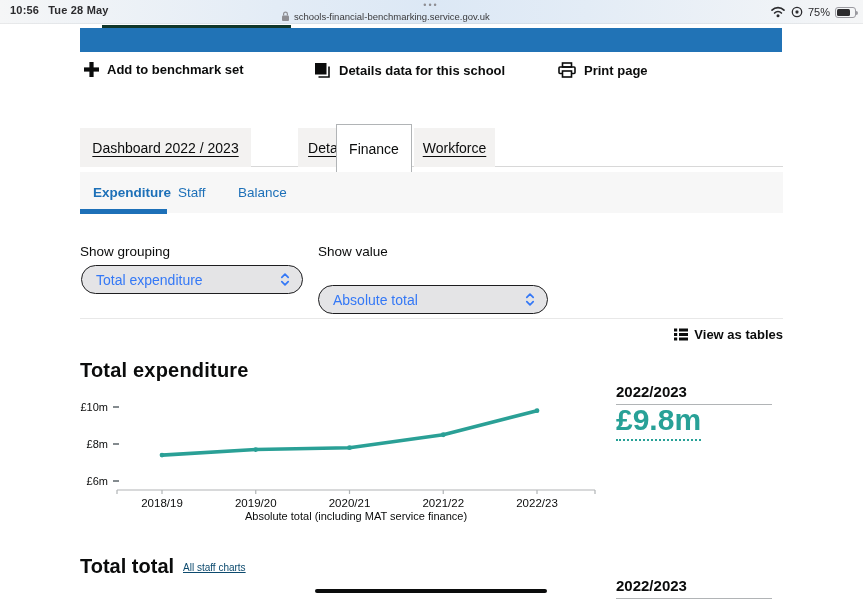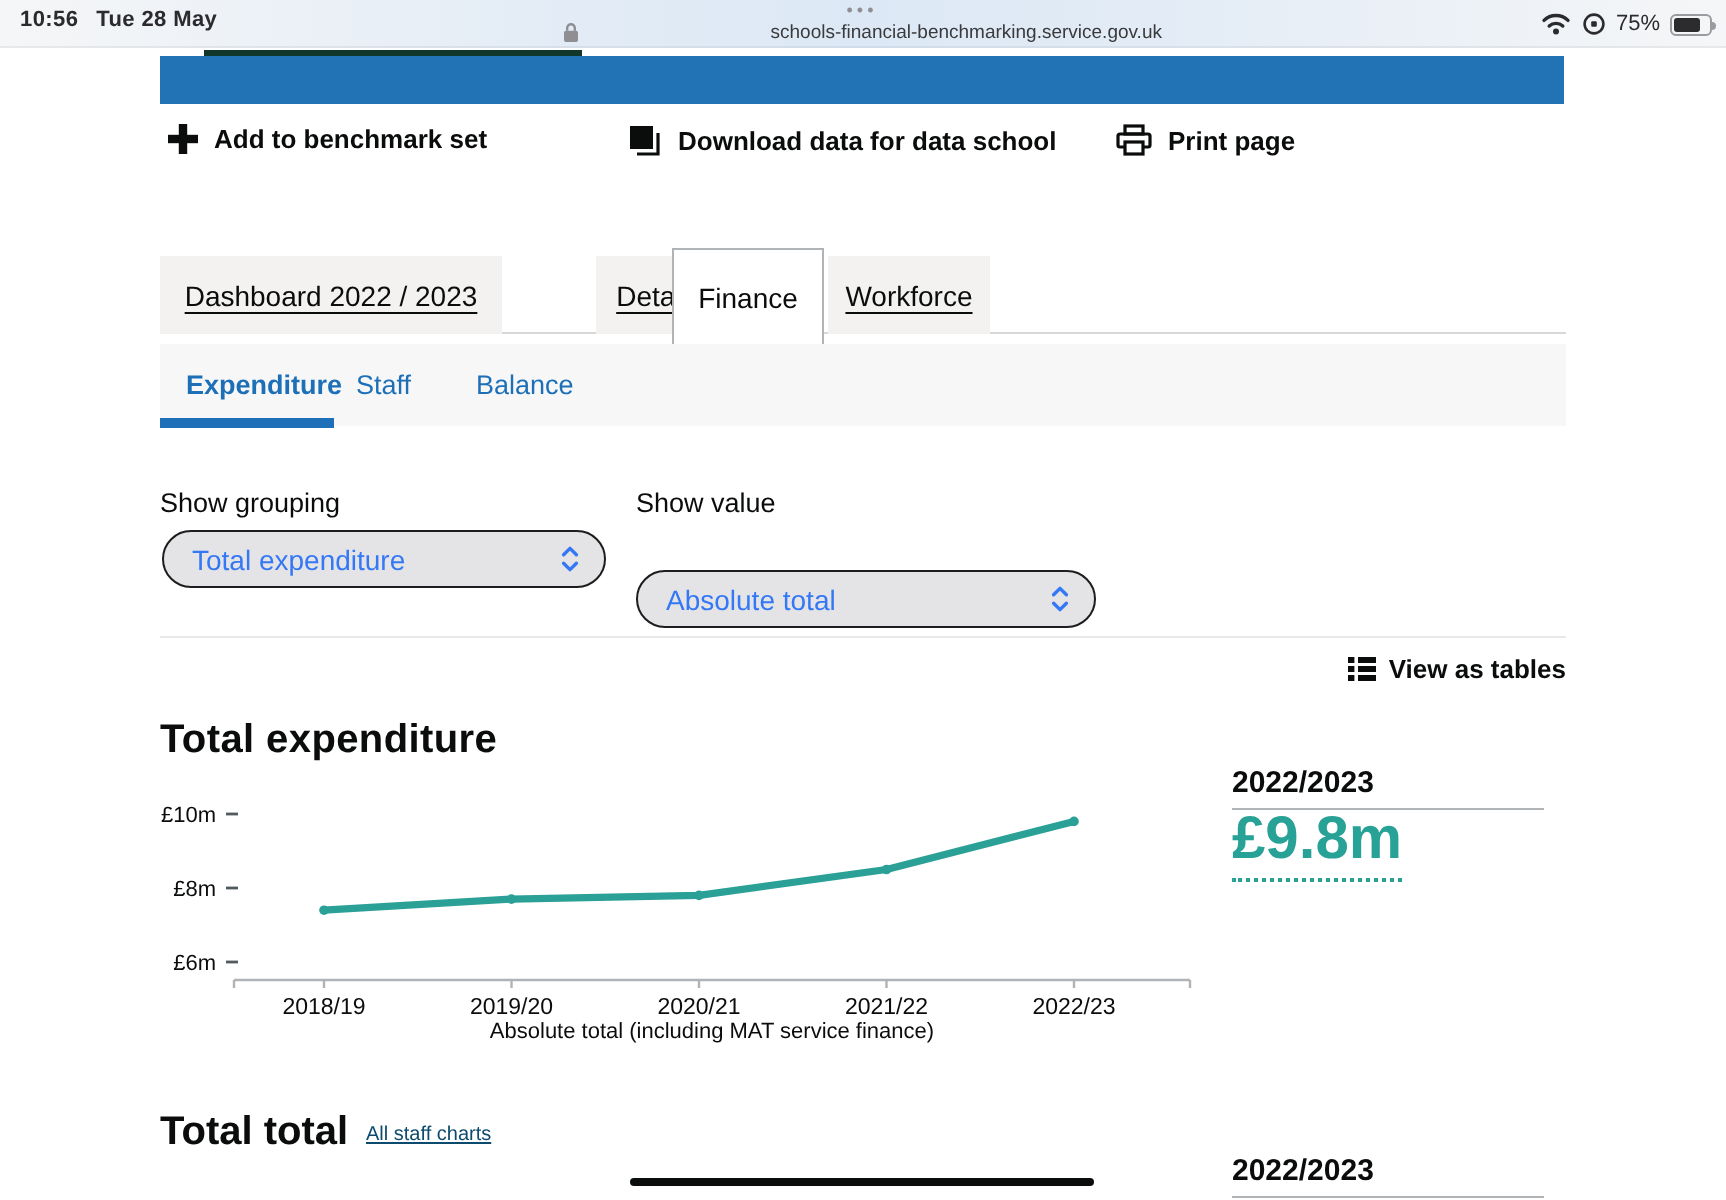--- a/index.html
+++ b/index.html
@@ -7,21 +7,21 @@
   body { font-family:"Liberation Sans", sans-serif; background:#fff; color:#0b0c0c; overflow:hidden; }
   #screen { position:relative; width:863px; height:600px; background:#fff; overflow:hidden; }
 
   
   .statusbar { position:absolute; left:0; top:0; width:863px; height:24px;
     background:linear-gradient(90deg,#f5f6f7 0%,#e3ecf6 32%,#dce8f5 50%,#e3ecf6 68%,#f5f6f7 100%);
     border-bottom:1px solid rgba(0,0,0,0.05); z-index:10; }
   .sb-left { position:absolute; left:10px; top:4px; font-size:11px; font-weight:600; color:#2b2b2e; letter-spacing:.2px; }
   .sb-left span + span { margin-left:9px; }
   .sb-dots { position:absolute; left:405px; top:0px; width:52px; text-align:center; font-size:9px; color:#8e8e93; letter-spacing:2px; }
-  .sb-url { position:absolute; left:281px; top:9px; width:300px; height:14px; display:flex; align-items:center; justify-content:space-between; gap:16px; }
+  .sb-url { position:absolute; left:281px; top:9px; width:300px; height:14px; display:flex; align-items:center; justify-content:flex-start; gap:4px; }
   .sb-url .domain { font-size:9.5px; color:#3a3a3c; }
   .sb-right { position:absolute; right:7px; top:4px; height:16px; display:flex; align-items:center; gap:5px; }
   .sb-batt-label { font-size:11px; color:#2b2b2e; }
   .battery { position:relative; width:21px; height:11px; border:1px solid #9a9aa0; border-radius:3px; }
   .battery .fill { position:absolute; left:1px; top:1px; height:7px; width:13px; background:#2c2c2e; border-radius:1.5px; }
   .battery .nub { position:absolute; right:-3px; top:3px; width:2px; height:4px; background:#9a9aa0; border-radius:0 2px 2px 0; }
 
   
   .dark-sliver { position:absolute; left:102px; top:25px; width:189px; height:3px; background:#11372b; z-index:3; }
   .blue-bar { position:absolute; left:80px; top:28px; width:702px; height:24px; background:#2173b6; }
@@ -127,21 +127,21 @@
       <rect x="5.4" y="0" width="4.2" height="15" fill="#0b0c0c"></rect>
       <rect x="0" y="5.4" width="15" height="4.2" fill="#0b0c0c"></rect>
     </svg>
     <span class="lbl">Add to benchmark set</span>
   </div>
   <div class="action-item" id="action-download">
     <svg width="17" height="17" viewBox="0 0 17 17">
       <rect x="1" y="1" width="11.5" height="11.5" fill="#0b0c0c"></rect>
       <path d="M15 4.5 V15 H4.5" fill="none" stroke="#0b0c0c" stroke-width="1.6"></path>
     </svg>
-    <span class="lbl">Download data for data school</span>
+    <span class="lbl">Details data for this school</span>
   </div>
   <div class="action-item" id="action-print">
     <svg width="18" height="16" viewBox="0 0 18 16">
       <rect x="4.5" y="1" width="9" height="4" fill="none" stroke="#0b0c0c" stroke-width="1.6"></rect>
       <rect x="1" y="5" width="16" height="6.5" rx="1" fill="none" stroke="#0b0c0c" stroke-width="1.6"></rect>
       <rect x="4.5" y="9" width="9" height="6" fill="#fff" stroke="#0b0c0c" stroke-width="1.6"></rect>
     </svg>
     <span class="lbl">Print page</span>
   </div>
 

